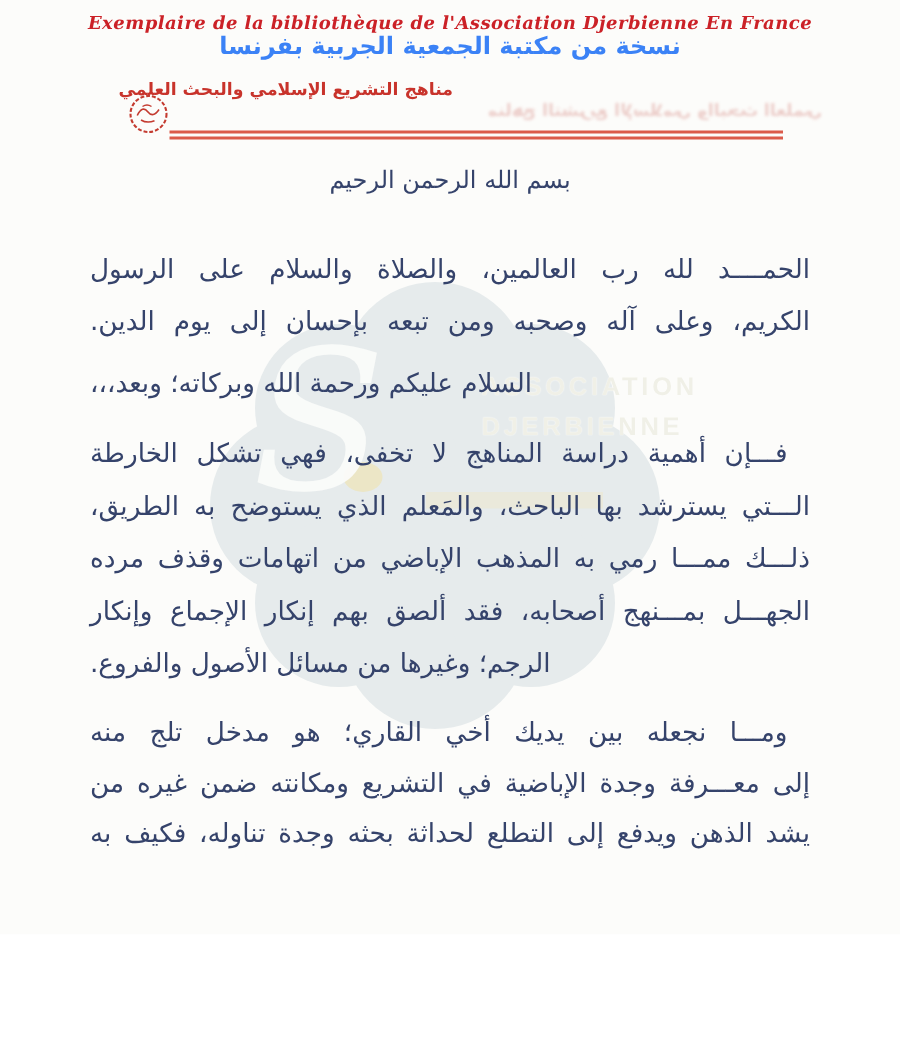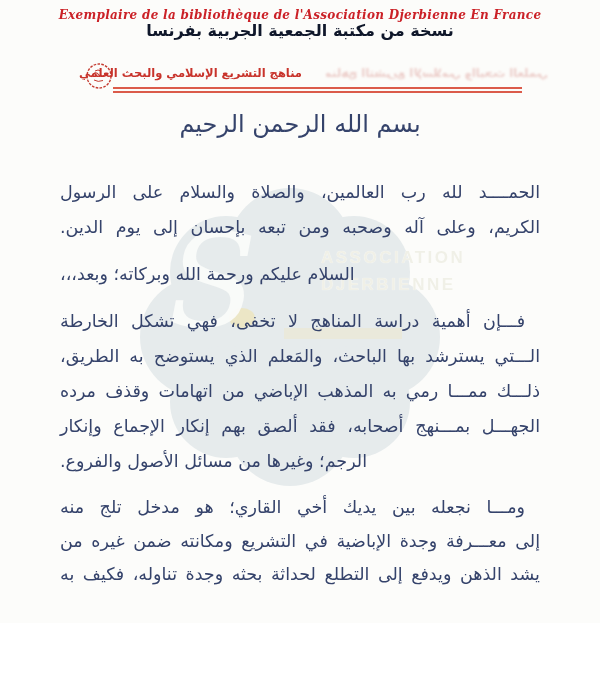--- a/index.html
+++ b/index.html
@@ -9,26 +9,26 @@
     font-family:"DejaVu Sans",sans-serif;
   }
   
   .stamp-fr{
     position:absolute;top:8px;left:0;right:0;text-align:center;
     font-family:"DejaVu Serif",serif;font-style:italic;font-weight:bold;
     font-size:12px;letter-spacing:.3px;color:#cb2127;
   }
   .stamp-ar{
     position:absolute;top:21px;left:0;right:0;text-align:center;
-    direction:rtl;font-weight:bold;font-size:16px;color:#0f172a;
+    direction:rtl;font-weight:bold;font-size:16px;color:#3b82f6;
   }
   
   .seal{position:absolute;left:85px;top:62px;width:28px;height:28px;}
   .header-title{
-    position:absolute;left:112px;top:66px;width:190px;direction:rtl;
+    position:absolute;left:112px;top:52px;width:190px;direction:rtl;
     text-align:center;font-size:11.5px;font-weight:bold;color:#c8332b;
     white-space:nowrap;
   }
   .header-ghost{
     position:absolute;left:325px;top:66px;width:200px;direction:rtl;
     text-align:center;font-size:11.5px;font-weight:bold;color:#d3837c;
     opacity:.38;filter:blur(1.1px);transform:scaleX(-1);white-space:nowrap;
   }
   .header-rule{
     position:absolute;left:113px;top:87px;width:409px;height:2px;
@@ -43,27 +43,27 @@
   }
   .wm-text{position:absolute;left:143px;top:62px;margin-left:38px;}
   .wm-line{
     font-family:"Liberation Sans",sans-serif;font-weight:bold;
     font-size:17px;line-height:27px;letter-spacing:2.5px;
     color:#f0f0e7;text-shadow:0 0 1px #ffffff;white-space:nowrap;
   }
   
   .basmala{
     position:absolute;top:110px;left:0;right:0;text-align:center;z-index:1;
-    direction:rtl;font-size:24px;color:#35436b;
+    direction:rtl;font-size:16px;color:#35436b;
   }
   .bodytext{
     position:absolute;left:60px;right:60px;top:163px;z-index:1;
     direction:rtl;font-size:17.5px;color:#35436b;line-height:35px;
   }
-  .para{margin:12px 0 6px 0;}
+  .para{margin:0 0 6px 0;}
   .para.gap{margin-top:12px;}
   .para.tight{line-height:33.5px;}
   .line{text-align:left;}
   .line.j{text-align:justify;text-align-last:justify;}
   .line.indent{text-indent:15px;}
   
   .footer{position:absolute;left:84px;top:633px;width:433px;height:22px;z-index:2;}
   .footer svg text{
     font-family:"DejaVu Sans",sans-serif;font-size:11px;fill:#3f4e8c;
   }

